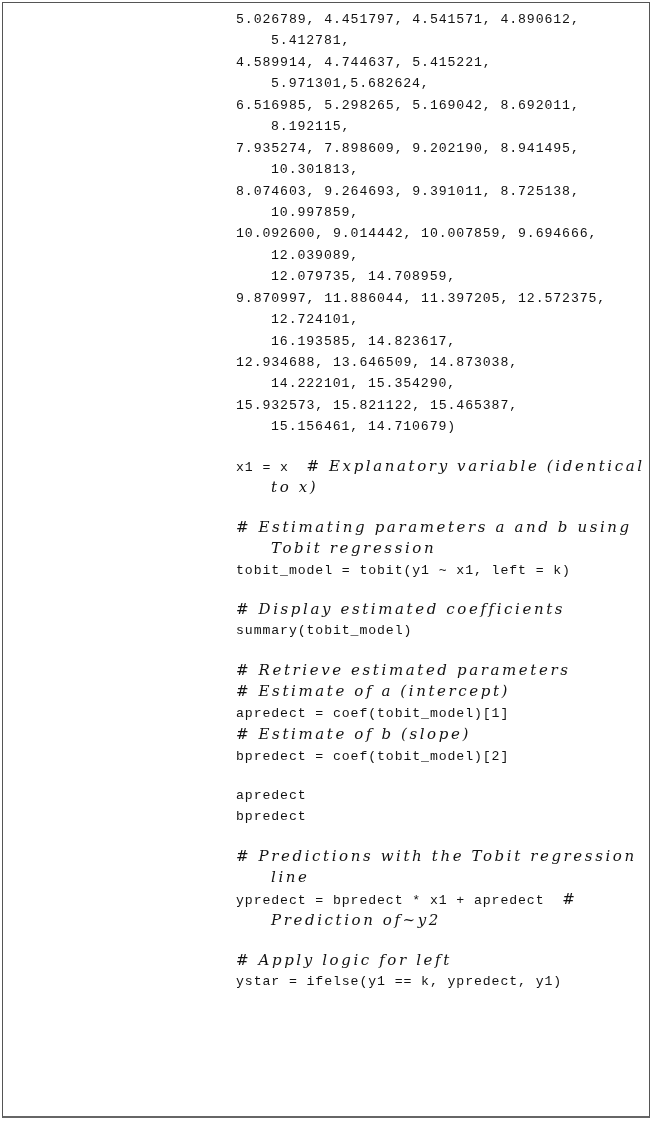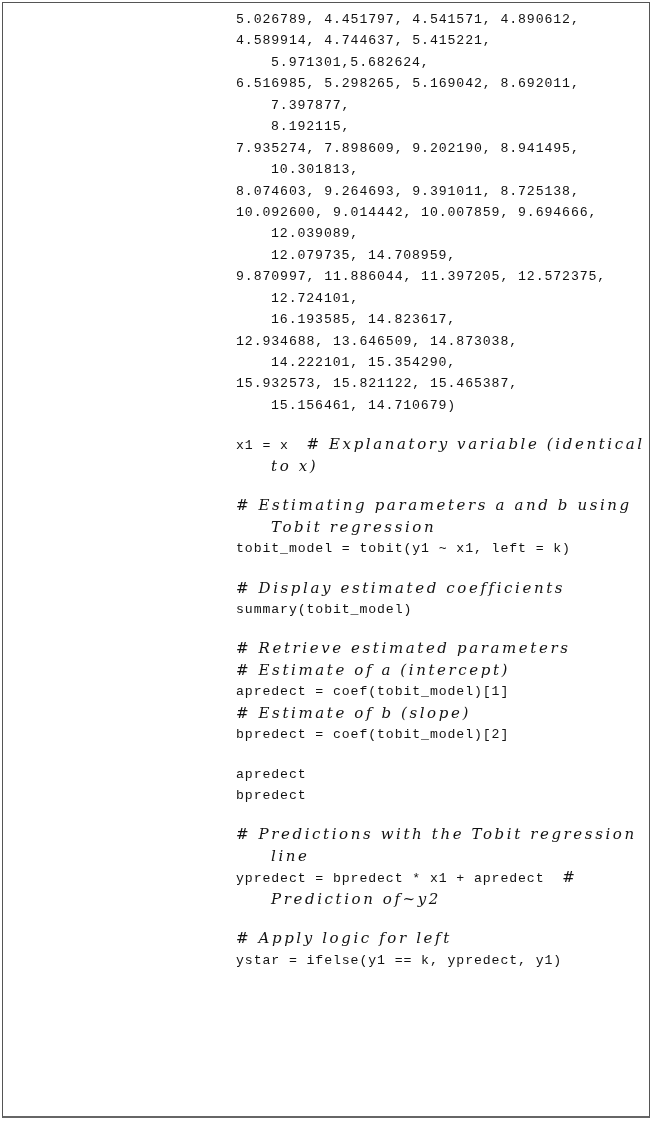--- a/index.html
+++ b/index.html
@@ -52,28 +52,29 @@
       font-size: 15px;
       letter-spacing: 2.6px;
     }
   </style>
 </head>
 <body>
 
 <div class="code-frame">
   <div class="code-block" id="code-block">
       <div class="line"><span>5.026789, 4.451797, 4.541571, 4.890612,</span></div>
+      <div class="line cont"><span>5.412781,</span></div>
       <div class="line"><span>4.589914, 4.744637, 5.415221,</span></div>
       <div class="line cont"><span>5.971301,5.682624,</span></div>
       <div class="line"><span>6.516985, 5.298265, 5.169042, 8.692011,</span></div>
-      <div class="line cont"><span>7.397877,</span></div>
       <div class="line cont"><span>8.192115,</span></div>
       <div class="line"><span>7.935274, 7.898609, 9.202190, 8.941495,</span></div>
       <div class="line cont"><span>10.301813,</span></div>
       <div class="line"><span>8.074603, 9.264693, 9.391011, 8.725138,</span></div>
+      <div class="line cont"><span>10.997859,</span></div>
       <div class="line"><span>10.092600, 9.014442, 10.007859, 9.694666,</span></div>
       <div class="line cont"><span>12.039089,</span></div>
       <div class="line cont"><span>12.079735, 14.708959,</span></div>
       <div class="line"><span>9.870997, 11.886044, 11.397205, 12.572375,</span></div>
       <div class="line cont"><span>12.724101,</span></div>
       <div class="line cont"><span>16.193585, 14.823617,</span></div>
       <div class="line"><span>12.934688, 13.646509, 14.873038,</span></div>
       <div class="line cont"><span>14.222101, 15.354290,</span></div>
       <div class="line"><span>15.932573, 15.821122, 15.465387,</span></div>
       <div class="line cont"><span>15.156461, 14.710679)</span></div>

